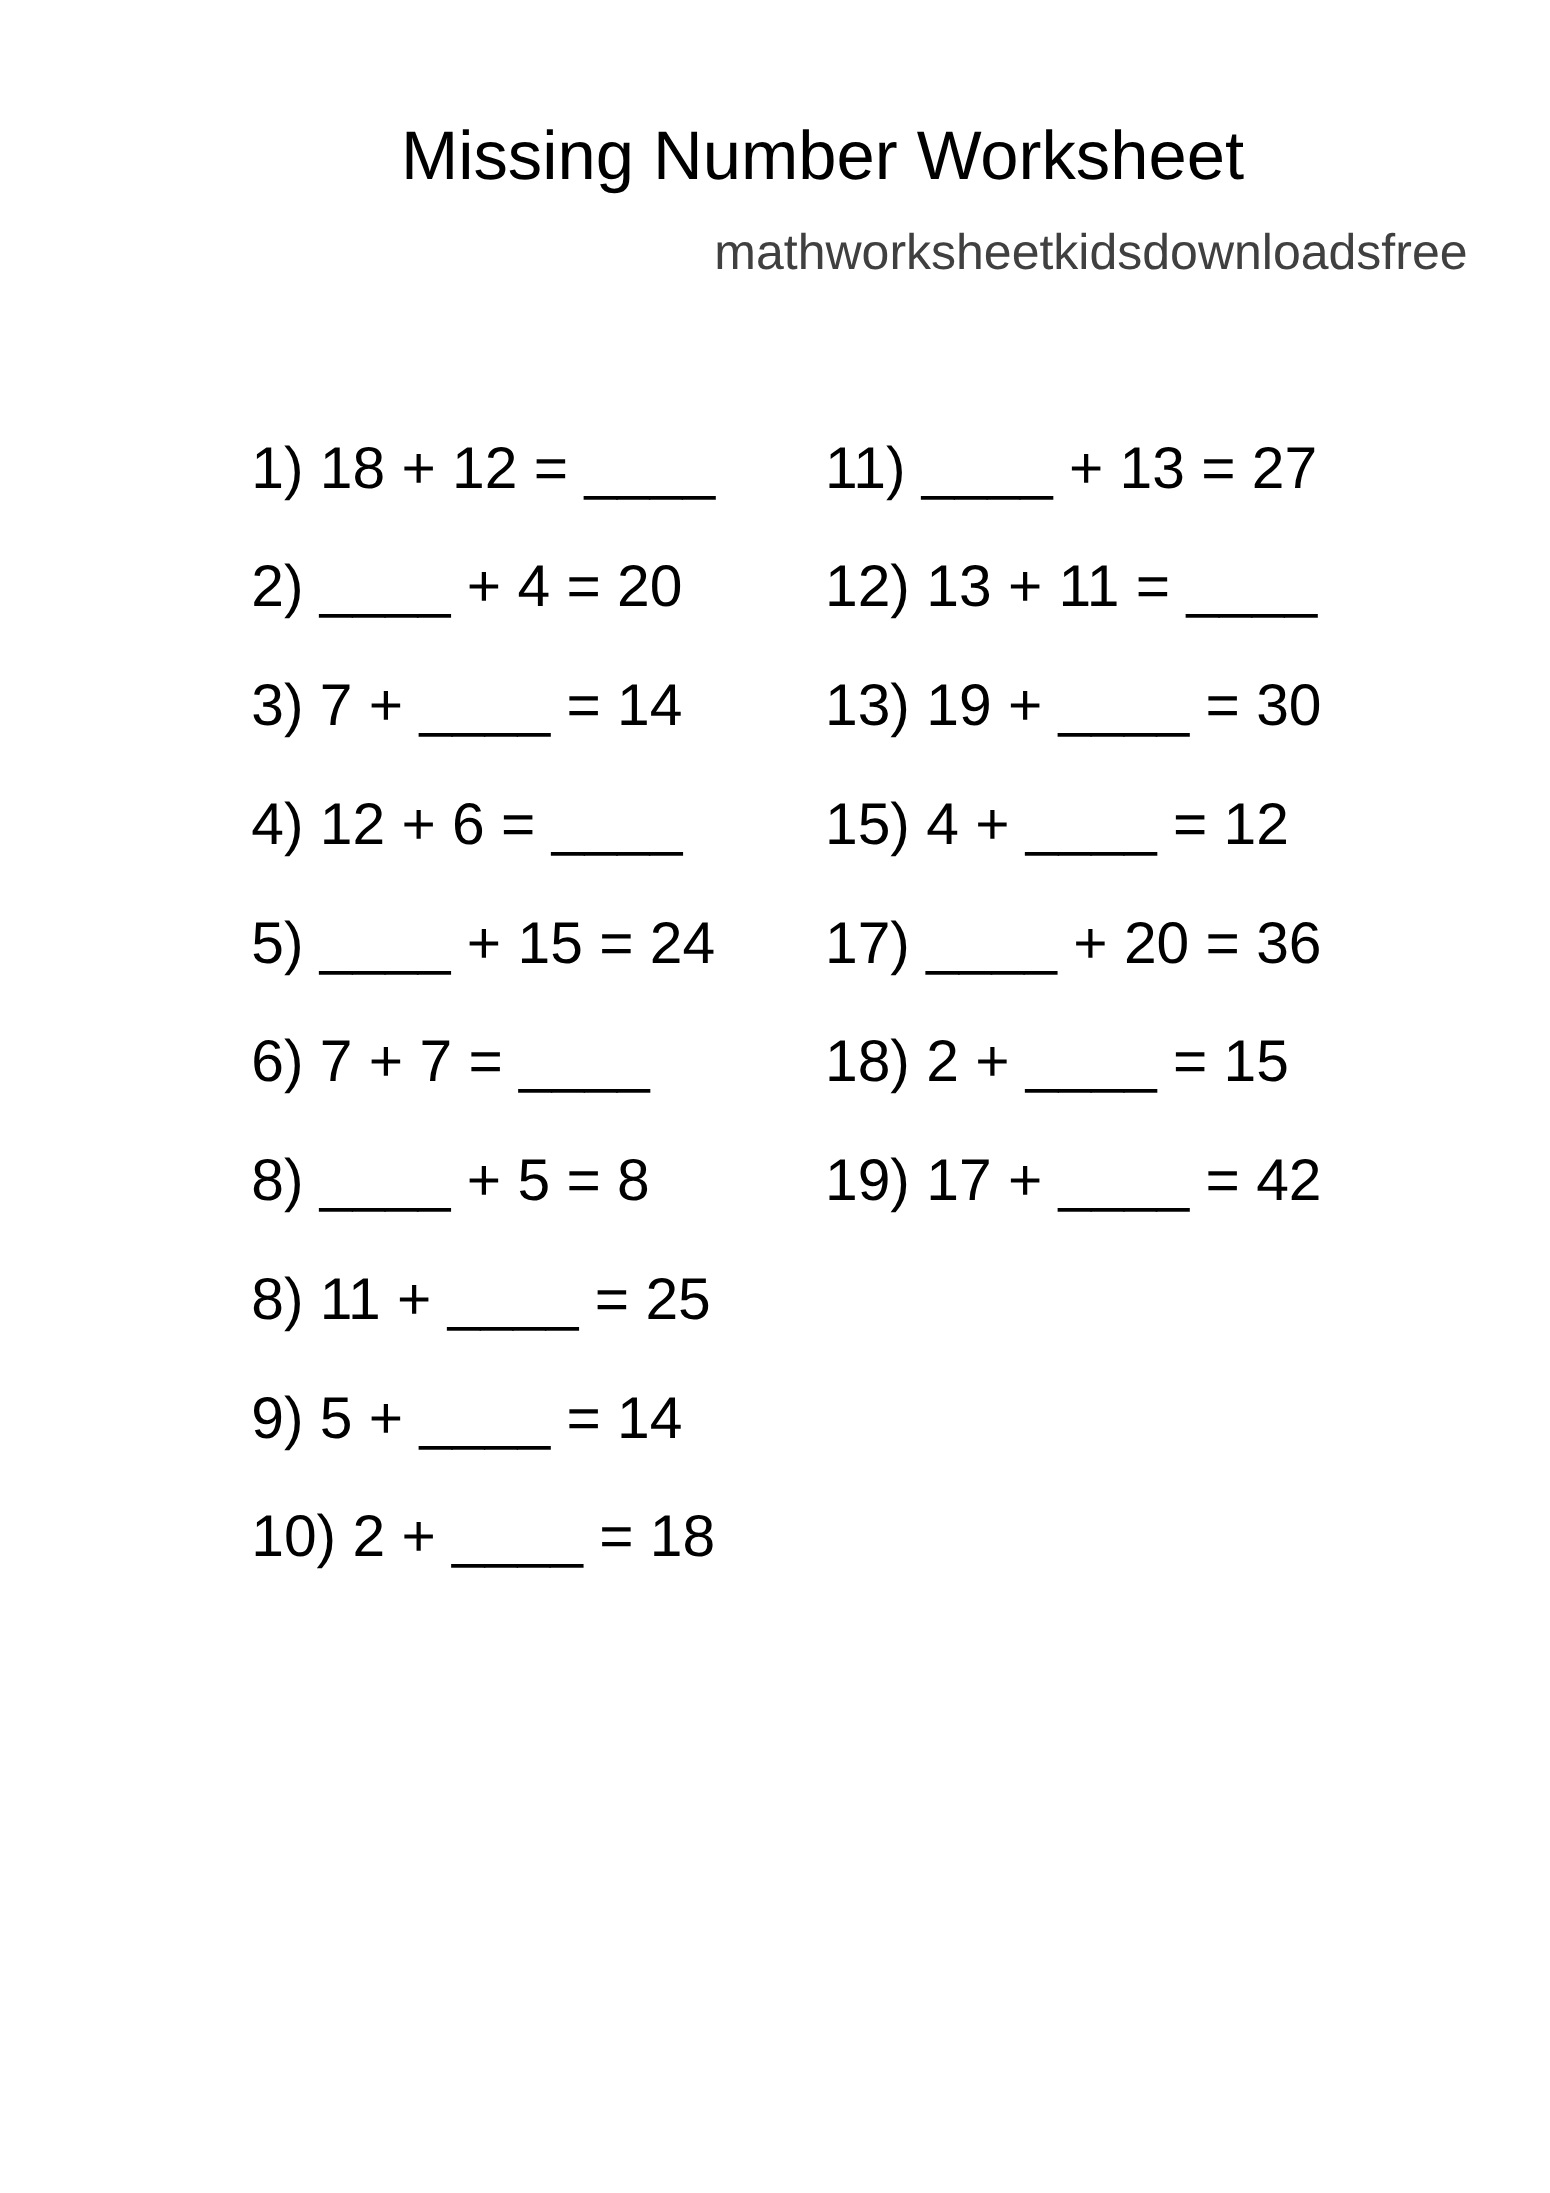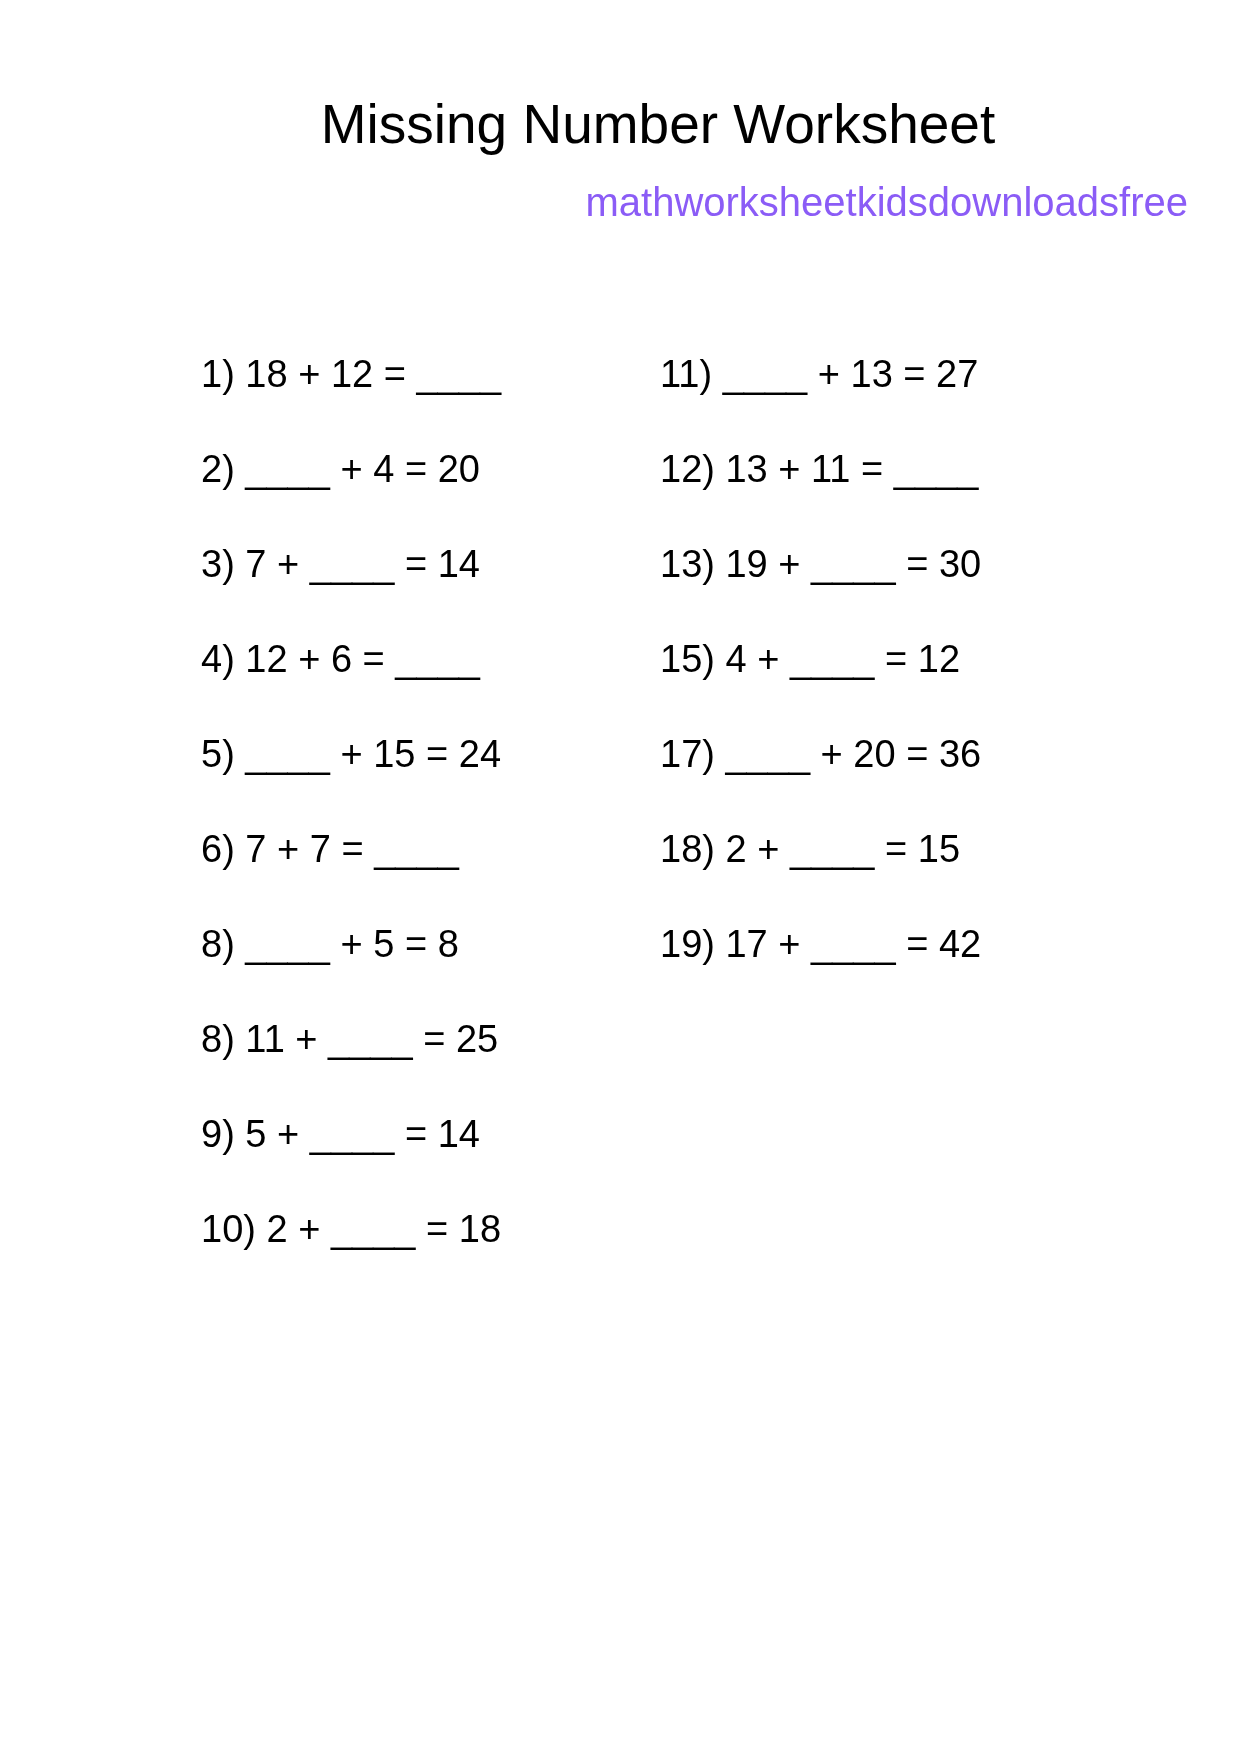--- a/index.html
+++ b/index.html
@@ -31,35 +31,35 @@
       text-align: center;
       font-size: 55px;
       line-height: 60px;
       font-weight: normal;
       margin: 0;
       padding-left: 40px;
     }
     .title span { margin-left: -4px; }
     .subtitle {
       position: absolute;
-      right: 52px;
+      right: 66px;
       top: 180px;
       font-size: 40px;
       line-height: 44px;
-      color: #8b5cf6;
+      color: #404040;
     }
     .column {
       position: absolute;
       top: 348px;
     }
     .col-left { left: 201px; }
     .col-right { left: 660px; }
     .problem {
       height: 95px;
-      font-size: 38px;
+      font-size: 47px;
       line-height: 52px;
       white-space: nowrap;
     }
   </style>
 </head>
 <body>
 
 <div class="page">
   <h1 class="title"><span>Missing Number Worksheet</span></h1>
   <div class="subtitle">mathworksheetkidsdownloadsfree</div>

